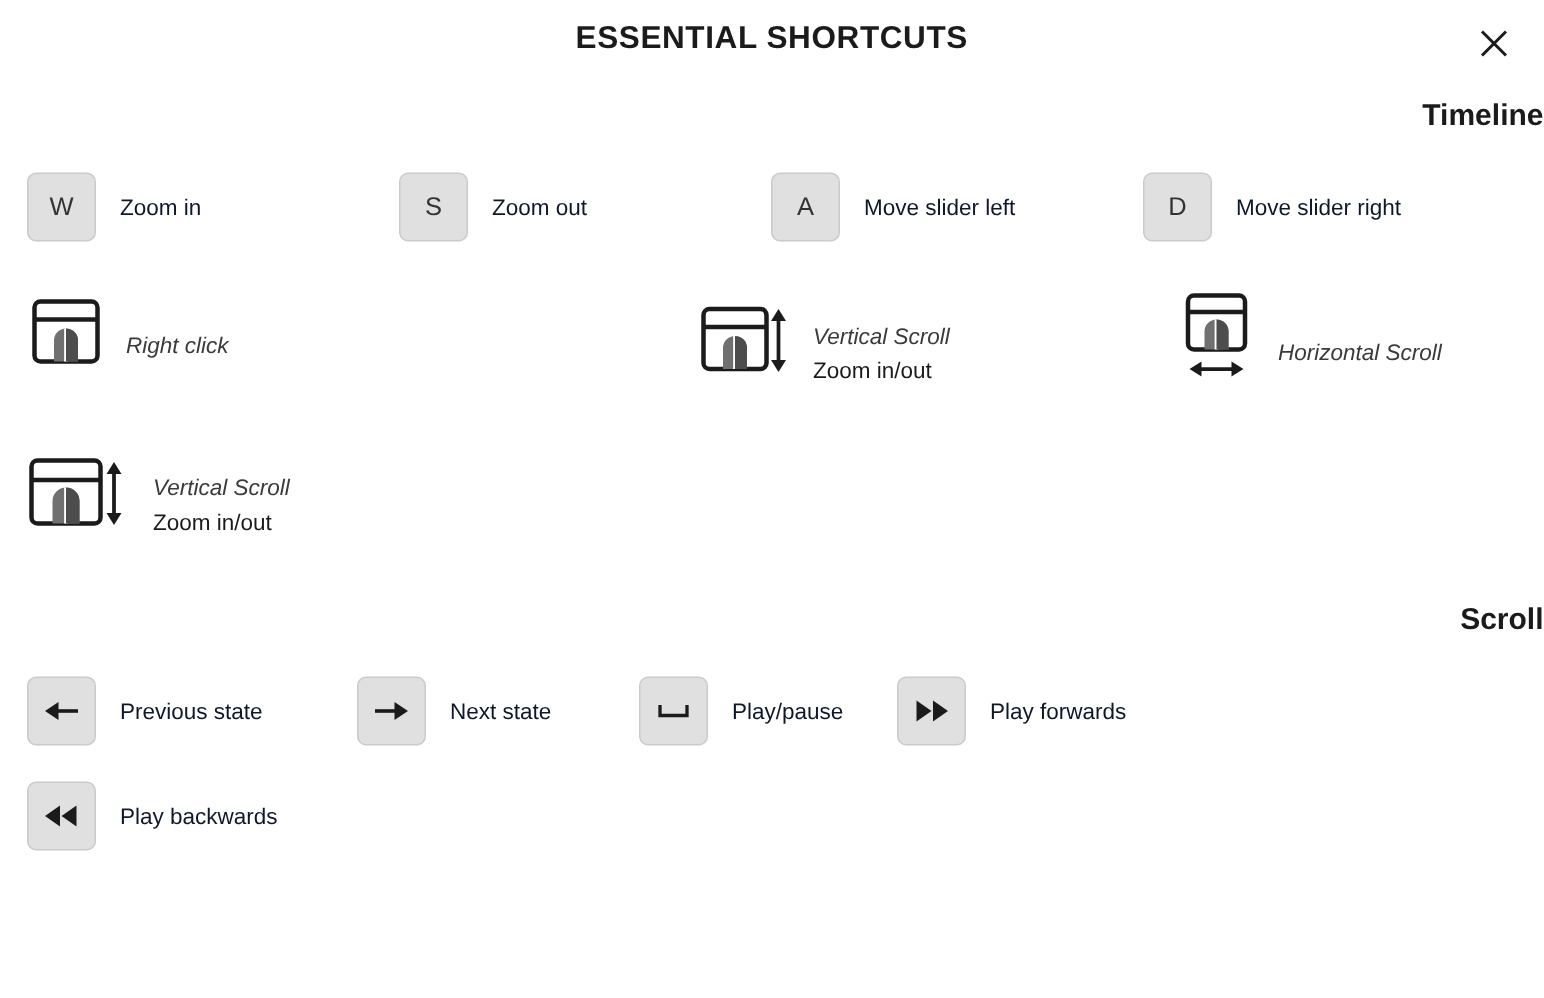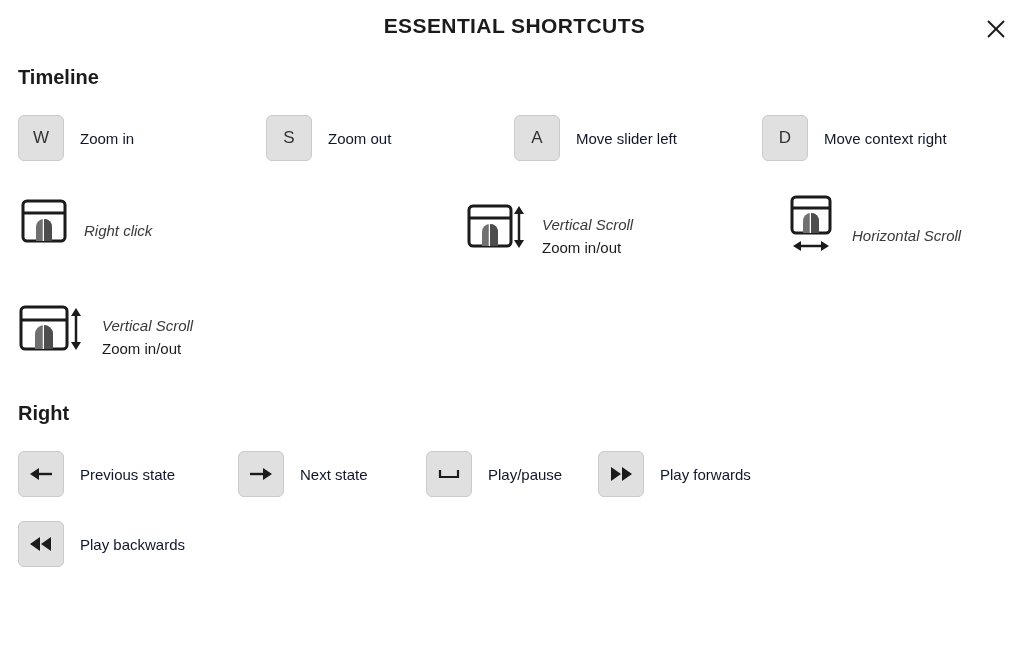--- a/index.html
+++ b/index.html
@@ -43,20 +43,21 @@
     cursor: pointer;
   }
   .close-btn svg { display: block; }
 
   .section-title {
     font-size: 20px;
     font-weight: bold;
     margin: 0;
     padding: 0 0 0 18px;
     color: #1b1b1b;
+    text-align: right;
   }
   .section {
     padding-bottom: 4px;
   }
   .row {
     display: flex;
     align-items: flex-start;
     padding-left: 18px;
   }
 
@@ -146,21 +147,21 @@
     <div class="key-item" style="width:248px">
       <div class="keycap">S</div>
       <div class="key-label">Zoom out</div>
     </div>
     <div class="key-item" style="width:248px">
       <div class="keycap">A</div>
       <div class="key-label">Move slider left</div>
     </div>
     <div class="key-item">
       <div class="keycap">D</div>
-      <div class="key-label">Move context right</div>
+      <div class="key-label">Move slider right</div>
     </div>
   </div>
 
   <div class="row timeline-mice">
 
     <div class="mouse-item" style="width:448px">
       <div class="mouse-icon">
         <svg width="52" height="56" viewBox="0 0 52 56" aria-hidden="true">
           <rect x="5" y="8" width="42" height="40" rx="4" fill="none" stroke="#1b1b1b" stroke-width="3"></rect>
           <line x1="5" y1="20" x2="47" y2="20" stroke="#1b1b1b" stroke-width="3"></line>
@@ -231,21 +232,21 @@
       </div>
       <div class="mouse-text">
         <div class="muted">Vertical Scroll</div>
         <div class="desc">Zoom in/out</div>
       </div>
     </div>
   </div>
 </div>
 
 <div class="section">
-  <h2 class="section-title" id="global-title">Right</h2>
+  <h2 class="section-title" id="global-title">Scroll</h2>
 
   <div class="row global-keys">
     <div class="key-item" style="width:220px">
       <div class="keycap arrow">
         <svg width="26" height="20" viewBox="0 0 26 20" aria-hidden="true">
           <line x1="24" y1="10" x2="5" y2="10" stroke="#1b1b1b" stroke-width="2.4"></line>
           <path d="M2 10 l9 6 v-12 z" fill="#1b1b1b"></path>
         </svg>
       </div>
       <div class="key-label">Previous state</div>

